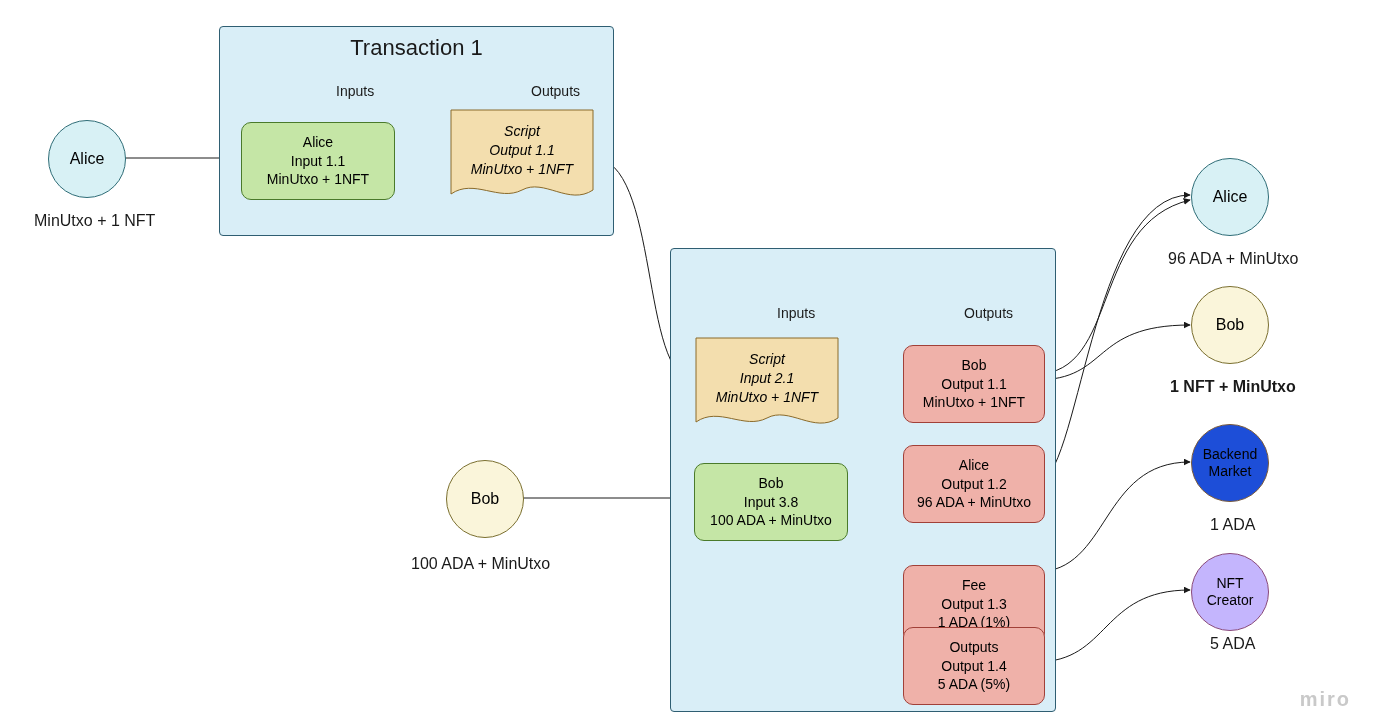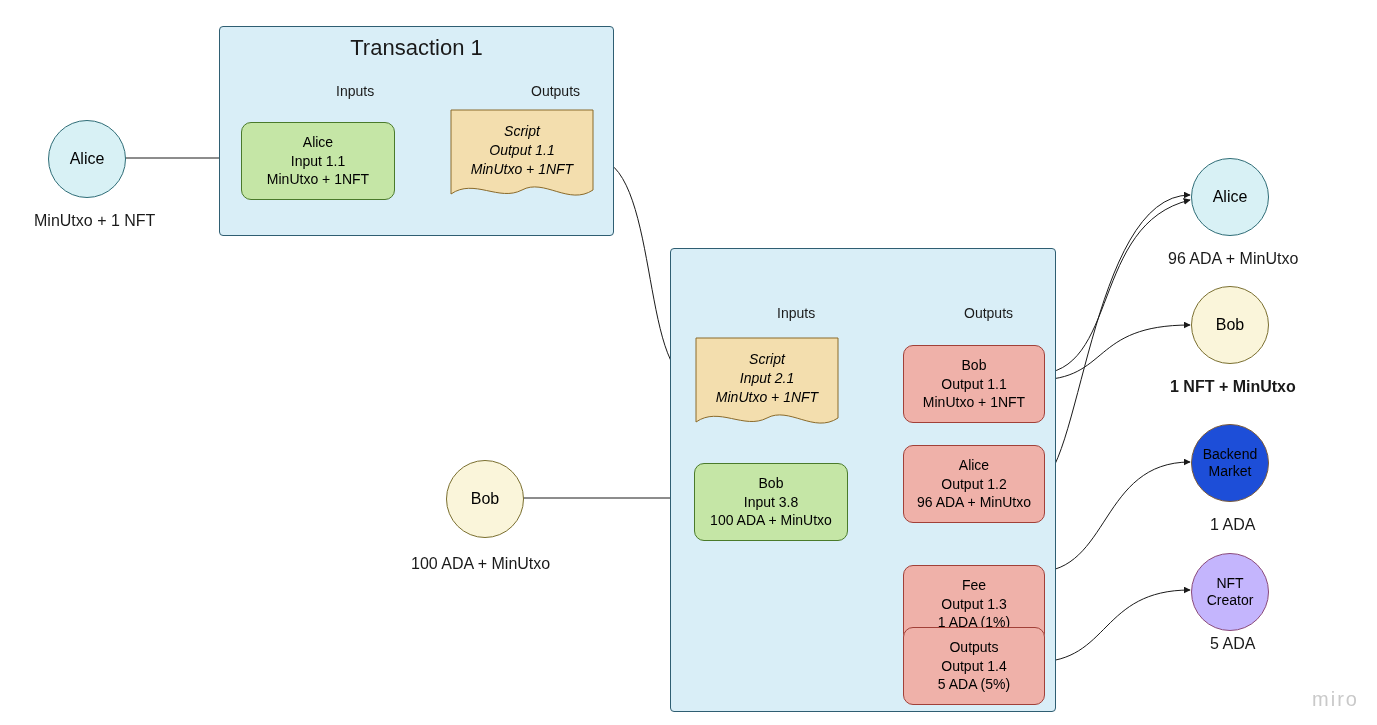--- a/index.html
+++ b/index.html
@@ -9,21 +9,21 @@
   .sub-label{position:absolute;font-size:14px;color:#1a1a1a;margin-left:36px;}
   .node{position:absolute;border:1px solid #333;border-radius:10px;font-size:14px;display:flex;flex-direction:column;align-items:center;justify-content:center;text-align:center;padding:6px 4px;line-height:1.35;}
   .node.green{background:#c5e6a6;border-color:#4a7a2b;}
   .node.red{background:#efb1a9;border-color:#a14038;}
   .actor{position:absolute;border-radius:50%;border:1px solid #333;display:flex;align-items:center;justify-content:center;text-align:center;font-size:16px;line-height:1.2;}
   .actor.alice{background:#d8f1f5;border-color:#2f6d77;width:76px;height:76px;}
   .actor.bob{background:#faf5da;border-color:#7a6f2f;width:76px;height:76px;}
   .actor.market{background:#1d4ed8;border-color:#7a5a3a;width:76px;height:76px;font-size:14px;}
   .actor.creator{background:#c4b5fd;border-color:#8a4a7a;width:76px;height:76px;font-size:14px;}
   .caption{position:absolute;font-size:16px;color:#1a1a1a;}
-  .watermark{position:absolute;right:18px;bottom:14px;color:#c9c9c9;font-size:20px;letter-spacing:2px;font-weight:400;}
+  .watermark{position:absolute;right:26px;bottom:14px;color:#c9c9c9;font-size:20px;letter-spacing:2px;font-weight:700;}
   svg.wire{position:absolute;left:0;top:0;pointer-events:none;}
   .scroll{position:absolute;font-style:italic;}
   .scroll-label{position:absolute;font-size:14px;text-align:center;line-height:1.35;width:100%;}
 </style>
 </head>
 <body>
 
 <div class="canvas">
 
   <svg class="wire" width="1377" height="725">

